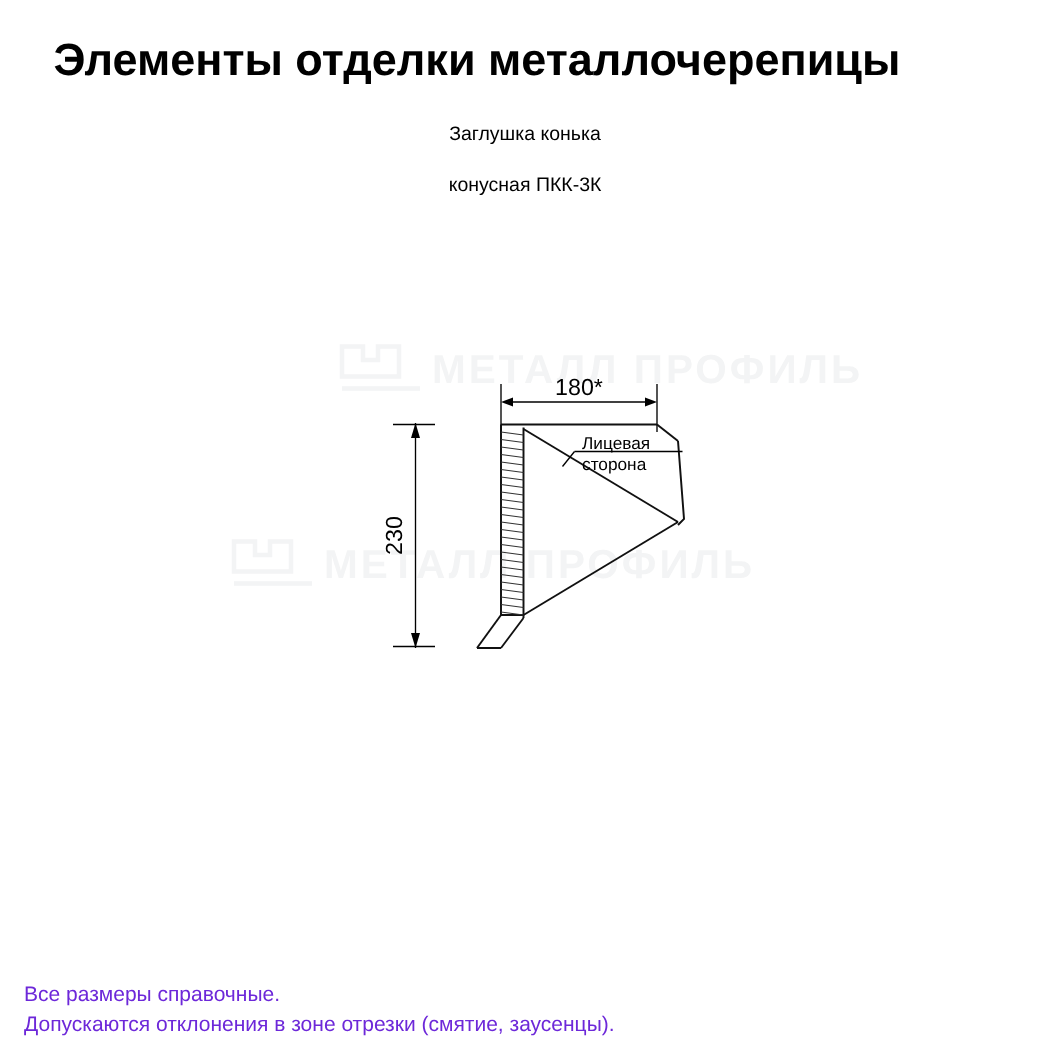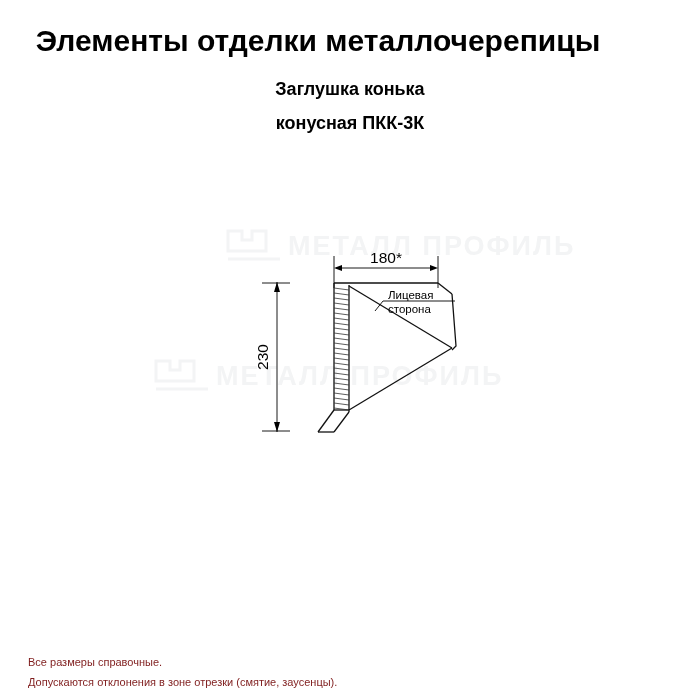--- a/index.html
+++ b/index.html
@@ -29,46 +29,46 @@
     font-size: 30px;
     font-weight: bold;
     letter-spacing: 0px;
   }
   .subtitle {
     position: absolute;
     top: 78px;
     left: 0;
     width: 700px;
     text-align: center;
-    font-size: 18px;
-    font-weight: bold;
+    font-size: 13px;
+    font-weight: normal;
     line-height: 22px;
   }
   .subtitle .line2 {
     display: block;
   }
   .subtitle .line3 {
     display: block;
     margin-top: 12px;
     text-align: center;
   }
   .drawing {
     position: absolute;
     left: 0;
     top: 170px;
     width: 572px;
     height: 330px;
   }
   .footnotes {
     position: absolute;
-    left: 28px;
+    left: 16px;
     bottom: 8px;
-    font-size: 11px;
+    font-size: 14px;
     line-height: 20px;
-    color: #7f1d1d;
+    color: #6d28d9;
   }
   .footnotes div {
     white-space: nowrap;
   }
 </style>
 </head>
 <body>
 
 <div class="page">
 

